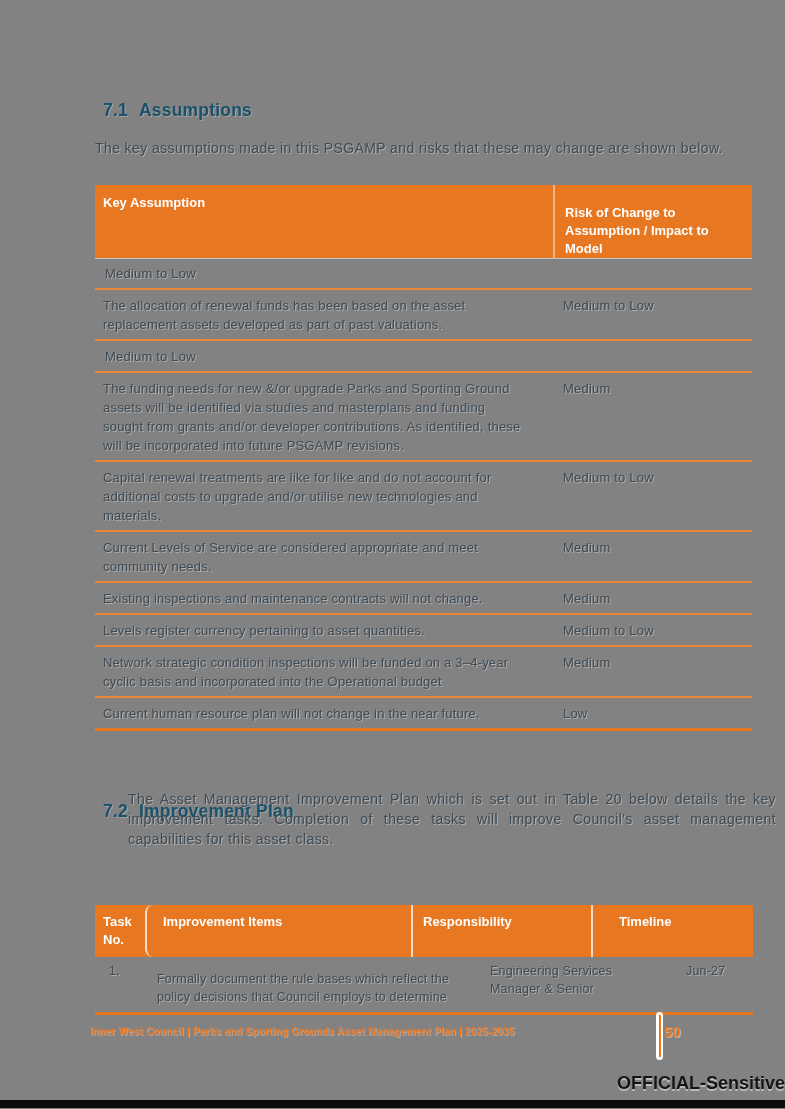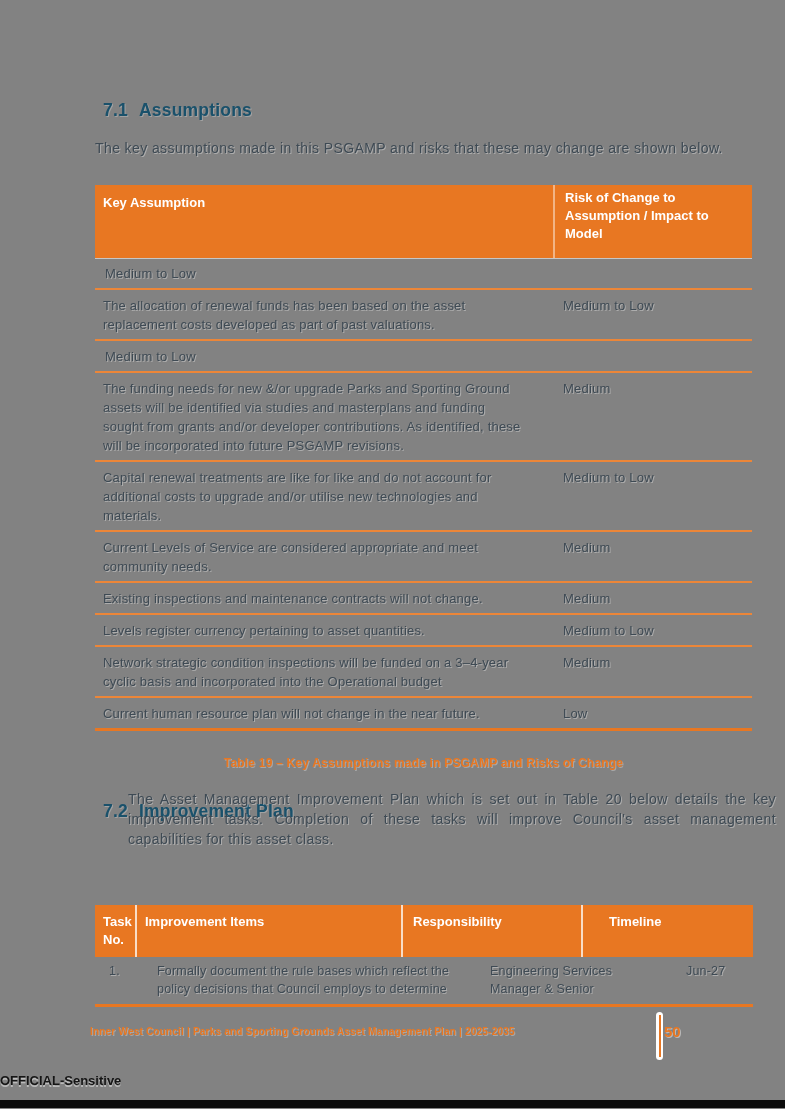--- a/index.html
+++ b/index.html
@@ -57,21 +57,21 @@
     background: #E87722;
     height: 73px;
     color: #FFFFFF;
     font-weight: bold;
     font-size: 13px;
     line-height: 18px;
     box-sizing: border-box;
     box-shadow: 0 1px 0 rgba(255,255,255,0.55);
   }
   .tbl1 .ha { width: 458px; box-sizing: border-box; padding: 9px 20px 9px 8px; }
-  .tbl1 .hb { flex: 1; box-sizing: border-box; padding: 4px 8px 9px 10px; border-left: 2px solid rgba(255,255,255,0.45); }
+  .tbl1 .hb { flex: 1; box-sizing: border-box; padding: 19px 8px 9px 10px; border-left: 2px solid rgba(255,255,255,0.45); }
   .tbl1 .trow {
     display: flex;
     border-bottom: 2px solid #EC8638;
     color: #3E4A54;
     font-size: 13px;
     letter-spacing: 0.2px;
     line-height: 19px;
     text-shadow: 1px 1px 0 rgba(255,255,255,0.35);
   }
   .tbl1 .trow:last-child { border-bottom: 3px solid #E87722; }
@@ -102,35 +102,35 @@
   .tbl2 .thead {
     display: flex;
     background: #E87722;
     height: 52px;
     color: #FFFFFF;
     font-weight: bold;
     font-size: 13px;
     line-height: 18px;
     box-sizing: border-box;
   }
-  .tbl2 .h-task { width: 40px; box-sizing: border-box; padding: 8px 4px 8px 8px; }
-  .tbl2 .h-items { width: 266px; box-sizing: border-box; padding: 8px 8px 8px 8px; border-left: 2px solid rgba(255,255,255,0.75); }
+  .tbl2 .h-task { width: 50px; box-sizing: border-box; padding: 8px 4px 8px 8px; }
+  .tbl2 .h-items { width: 266px; box-sizing: border-box; padding: 8px 8px 8px 16px; border-left: 2px solid rgba(255,255,255,0.75); border-radius: 8px; }
   .tbl2 .h-resp { width: 180px; box-sizing: border-box; padding: 8px 8px 8px 10px; border-left: 2px solid rgba(255,255,255,0.75); }
   .tbl2 .h-time { flex: 1; box-sizing: border-box; padding: 8px 4px 8px 26px; border-left: 2px solid rgba(255,255,255,0.75); }
   .tbl2 .trow {
     display: flex;
     border-bottom: 3px solid #E87722;
     color: #3E4A54;
     font-size: 12.5px;
     letter-spacing: 0.2px;
     line-height: 17.5px;
     text-shadow: 1px 1px 0 rgba(255,255,255,0.35);
   }
   .tbl2 .c-task { width: 50px; box-sizing: border-box; padding: 6px 4px 6px 14px; }
-  .tbl2 .c-items { width: 335px; box-sizing: border-box; padding: 6px 8px 6px 12px; }
+  .tbl2 .c-items { width: 335px; box-sizing: border-box; padding: 6px 8px 6px 12px; margin-top: 8px; }
   .tbl2 .c-resp { width: 180px; box-sizing: border-box; padding: 6px 8px 6px 10px; }
   .tbl2 .c-time { flex: 1; box-sizing: border-box; padding: 6px 4px 6px 26px; }
 
   
   .footer-left {
     position: absolute;
     left: 90px;
     top: 1026px;
     color: #E87722;
     font-size: 10px;
@@ -162,23 +162,23 @@
     color: #E87722;
     font-size: 15px;
     font-weight: bold;
     text-shadow: 1px 1px 0 rgba(255,255,255,0.45);
   }
   .classification {
     position: absolute;
     left: 0;
     top: 1073px;
     width: 785px;
-    text-align: left;
+    text-align: right;
     color: #151515;
-    font-size: 13px;
+    font-size: 18px;
     font-weight: bold;
     text-shadow: 0 2px 0 rgba(255,255,255,0.45);
   }
   .bottom-bar {
     position: absolute;
     left: 0;
     bottom: 1px;
     width: 785px;
     height: 8px;
     background: #0B0B0B;
@@ -199,21 +199,21 @@
     <div class="thead">
       <div class="ha">Key Assumption</div>
       <div class="hb">Risk of Change to Assumption / Impact to Model</div>
     </div>
     <div class="tbody">
 
     <div class="trow">
         <div class="cb">Medium to Low</div>
       </div>
         <div class="trow">
-        <div class="ca">The allocation of renewal funds has been based on the asset replacement costs developed as part of past valuations.</div>
+        <div class="ca">The allocation of renewal funds has been based on the asset replacement assets developed as part of past valuations.</div>
         <div class="cb">Medium to Low</div>
       </div>
         <div class="trow">
         <div class="cb">Medium to Low</div>
       </div>
         <div class="trow">
         <div class="ca">The funding needs for new &amp;/or upgrade Parks and Sporting Ground assets will be identified via studies and masterplans and funding sought from grants and/or developer contributions. As identified, these will be incorporated into future PSGAMP revisions.</div>
         <div class="cb">Medium</div>
       </div>
         <div class="trow">
@@ -236,21 +236,20 @@
         <div class="ca">Network strategic condition inspections will be funded on a 3–4-year cyclic basis and incorporated into the Operational budget</div>
         <div class="cb">Medium</div>
       </div>
         <div class="trow">
         <div class="ca">Current human resource plan will not change in the near future.</div>
         <div class="cb">Low</div>
       </div>
       </div>
   </div>
 
-  <div class="tbl-caption">Table 19 – Key Assumptions made in PSGAMP and Risks of Change</div>
 
   <h2 class="section-heading" id="heading-72">
     <span class="sec-num">7.2</span><span>Improvement Plan</span>
   </h2>
 
   <p class="para" id="para-72">The Asset Management Improvement Plan which is set out in Table 20 below details the key improvement tasks. Completion of these tasks will improve Council's asset management capabilities for this asset class.</p>
 
   <div class="tbl2">
     <div class="thead">
       <div class="h-task">Task No.</div>

